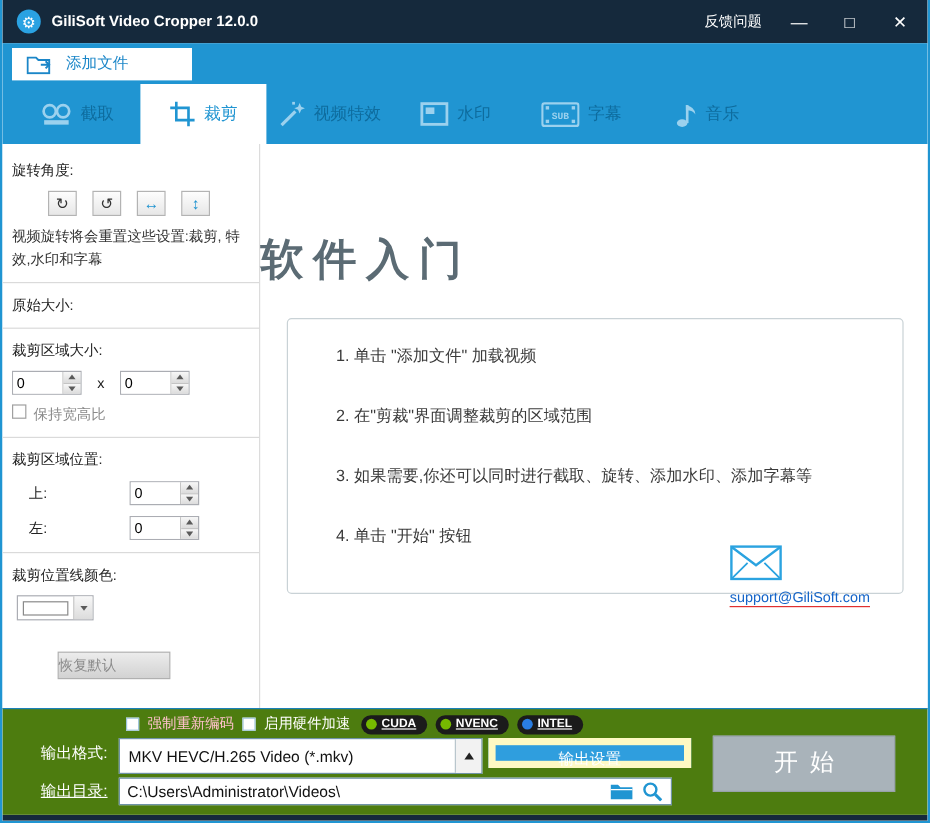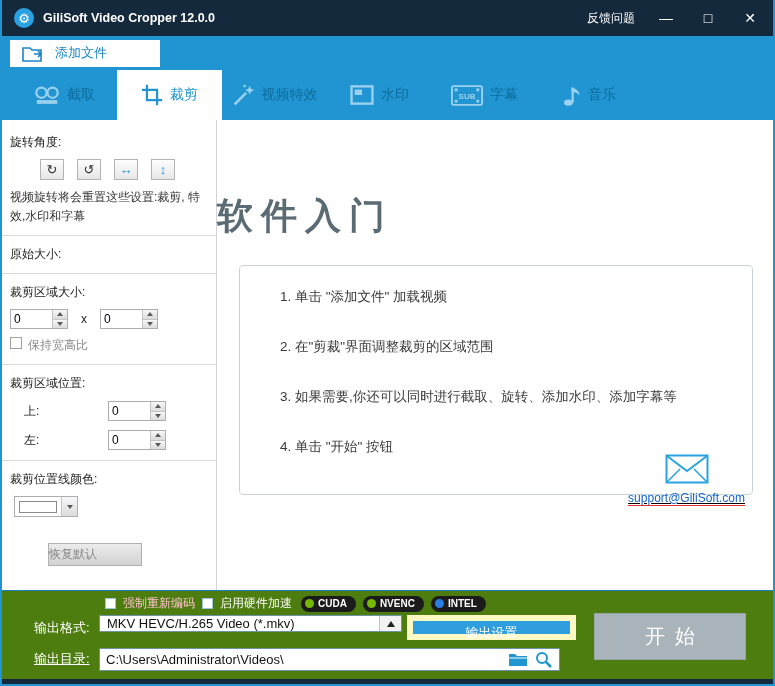--- a/index.html
+++ b/index.html
@@ -18,21 +18,21 @@
   .win-btn { color: #fff; font-size: 14px; width: 22px; text-align: center; cursor: pointer; }
 
   
   .toolbar { background: #2095d2; height: 34px; display: flex; align-items: center; padding-left: 8px; }
   .add-file-btn { width: 150px; height: 27px; background: #fff; display: flex; align-items: center;
                   gap: 9px; padding-left: 12px; cursor: pointer; }
   .add-file-btn span { color: #1b86c8; font-size: 13px; }
 
   .tabs { background: #2095d2; height: 50px; display: flex; padding-left: 10px; }
   .tab { width: 105px; display: flex; align-items: center; justify-content: center; gap: 7px;
-         color: #0e6c9e; font-size: 14px; cursor: pointer; }
+         color: #0e6c9e; font-size: 14px; cursor: pointer; font-family: Liberation Mono, monospace; }
   .tab svg { color: #9bd1ee; flex: none; }
   .tab.active { background: #fff; color: #2095d2; }
   .tab.active svg { color: #2095d2; }
 
   
   .content { display: flex; height: 470px; background: #fff; }
 
   .sidebar { width: 215px; border-right: 1px solid #d4d4d4; position: relative;
              padding: 10px 8px; font-size: 12px; color: #222; }
   .side-label { margin: 4px 0 4px; }
@@ -73,42 +73,42 @@
                  color: #8b8b8b; font-size: 12px; text-align: left; line-height: 21px; cursor: pointer; }
 
   
   .main { flex: 1; position: relative; background: #fff; }
   .main-title { text-align: left; padding-top: 52px; font-size: 36px; color: #5b6b74;
                 font-family: "DejaVu Serif", serif; font-weight: bold; letter-spacing: 8px; margin-top: 20px; }
   .steps-box { margin: 24px 20px 0 22px; border: 1px solid #c9d2d6; border-radius: 4px;
                padding: 22px 16px 6px 40px; }
   .step { font-size: 13.5px; color: #3a3a3a; margin-bottom: 32px; }
 
-  .support { position: absolute; right: 28px; top: 334px; text-align: center; text-decoration: underline; }
+  .support { position: absolute; right: 48px; top: 334px; text-align: left; }
   .support-link { color: #1464c8; font-size: 12px; text-decoration: none;
                   border-bottom: 1px solid #e03030; cursor: pointer; }
 
   
   .bottombar { position: relative; height: 89px; background: #4d7c0f; border-top: 1px solid #1a81b8; }
 
   .encode-row { position: absolute; top: 4px; left: 103px; display: flex; align-items: center; gap: 7px; }
   .encode-row .cb2 { width: 11px; height: 11px; background: #fff; border: 1px solid #9fc6db; cursor: pointer; flex: none; }
   .lbl-pink { color: #ffc2cc; font-size: 12px; }
   .lbl-white { color: #fff; font-size: 12px; margin-right: 2px; }
   .badge { height: 16px; background: #1b1b1b; border-radius: 8px; color: #fff; font-size: 10px; font-weight: bold;
-           display: flex; align-items: center; gap: 4px; padding: 0 9px 0 4px; }
+           display: flex; align-items: center; gap: 4px; padding: 0 9px 0 4px; text-decoration: underline; }
   .badge-dot { width: 9px; height: 9px; border-radius: 50%; flex: none; }
   .dot-green { background: #76b900; }
   .dot-blue { background: #2a7de1; }
 
   .bb-label { position: absolute; color: #fff; font-size: 13px; }
   .fmt-label { top: 28px; left: 32px; }
   .dir-label { top: 59px; left: 32px; text-decoration: underline; }
 
-  .fmt-combo { position: absolute; top: 24px; left: 97px; width: 303px; height: 17px; background: #fff;
+  .fmt-combo { position: absolute; top: 24px; left: 97px; width: 303px; height: 30px; background: #fff;
                border: 1px solid #6f93a6; display: flex; align-items: center; cursor: pointer; }
   .fmt-combo .fmt-text { flex: 1; font-size: 13px; color: #111; padding-left: 7px; white-space: nowrap; overflow: hidden; }
   .fmt-combo .fmt-arrow { width: 22px; height: 100%; border-left: 1px solid #b9c6cd;
                           display: flex; align-items: center; justify-content: center; background: #f2f2f2; }
   .tri-up-dark { width: 0; height: 0; border-left: 4px solid transparent; border-right: 4px solid transparent;
                  border-bottom: 6px solid #222; }
 
   .settings-btn { position: absolute; top: 24px; left: 405px; width: 169px; height: 25px;
                   background: #2f9ede; border: 6px solid #fef9c3; color: #fff; font-size: 13px;
                   text-align: center; line-height: 23px; cursor: pointer; }

